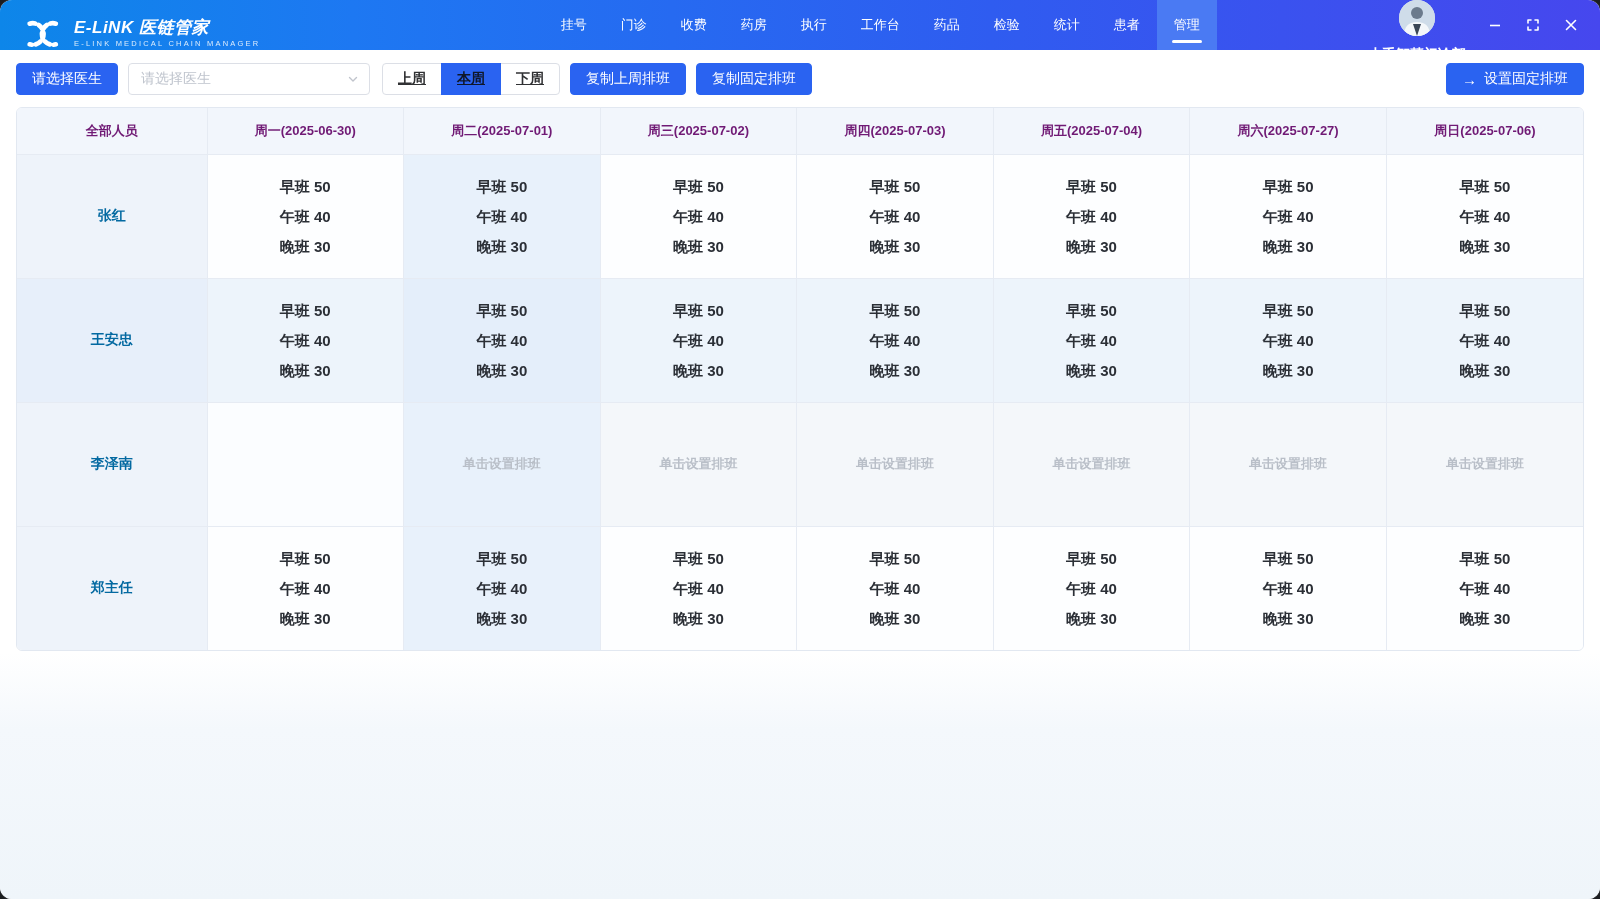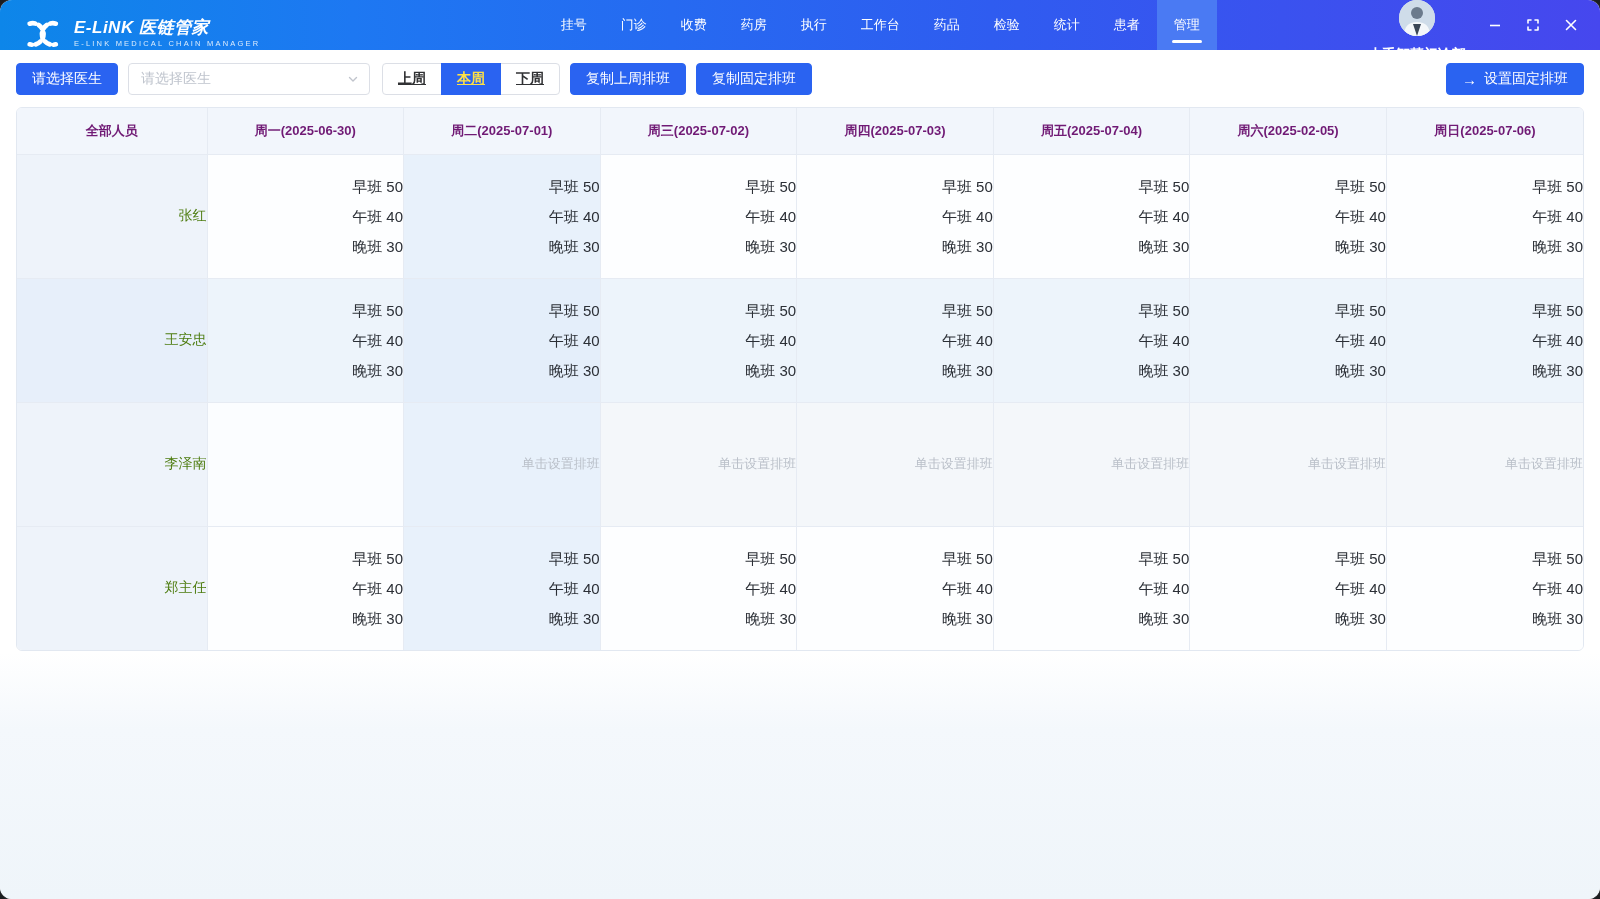--- a/index.html
+++ b/index.html
@@ -80,45 +80,45 @@
   .select .ph { font-size:14px; color:#bfc4cd; }
 
   .week-group { display:inline-flex; margin-left:2px; }
   .week-btn {
     height:32px; padding:0 15px; font-size:14px; font-weight:600; color:#303133;
     background:#fff; border:1px solid #dcdfe6; cursor:pointer;text-decoration:underline;
   }
   .week-btn + .week-btn { margin-left:-1px; }
   .week-btn:first-child { border-radius:4px 0 0 4px; }
   .week-btn:last-child { border-radius:0 4px 4px 0; }
-  .week-btn.active { background:#2a63f1; border-color:#2a63f1; color:#fde047; position:relative; }
+  .week-btn.active { background:#2a63f1; border-color:#2a63f1; color:#0f172a; position:relative; }
 
   .toolbar-spacer { flex:1 1 auto; }
 
   
   .table-wrap {
     margin:0 16px; border:1px solid #e2e8f1; border-radius:6px; overflow:hidden;
     background:#fff; flex:0 0 auto;
   }
   table.schedule { width:100%; border-collapse:collapse; table-layout:fixed; }
   .schedule col.name-col { width:190px; }
   .schedule th {
     height:46px; background:#f2f6fc; font-size:13px; font-weight:700; color:#701a75;
     border:1px solid #e6ebf3; border-top:none;
   }
   .schedule th:first-child { border-left:none; }
   .schedule th:last-child { border-right:none; }
   .schedule td {
-    height:124px; border:1px solid #e6ebf3; text-align:right; vertical-align:middle;
+    height:124px; border:1px solid #e6ebf3; text-align:center; vertical-align:middle;font-weight:bold;
   }
   .schedule td:first-child { border-left:none; }
   .schedule td:last-child { border-right:none; }
   .schedule tr:last-child td { border-bottom:none; }
 
-  td.name-cell { background:#eef3fa; font-size:14px; color:#4d7c0f; }
+  td.name-cell { background:#eef3fa; font-size:14px; color:#0369a1; }
   td.cell { background:#fdfeff; }
   td.cell.today { background:#e8f1fb; }
   tr.hl td.cell { background:#edf4fb; }
   tr.hl td.cell.today { background:#e4eefa; }
   tr.hl td.name-cell { background:#e7effa; }
   td.cell.placeholder-cell { background:#f4f7fa; }
   td.cell.placeholder-cell.today { background:#e8f1fb; }
   td.cell.empty-cell { background:#fbfdff; }
 
   .shift-line { font-size:15px; color:#2b2f36; margin:7px 0; line-height:23px; cursor:pointer; }
@@ -237,21 +237,21 @@
             <col>
           </colgroup>
         <thead>
             <tr>
               <th>全部人员</th>
               <th>周一(2025-06-30)</th>
               <th>周二(2025-07-01)</th>
               <th>周三(2025-07-02)</th>
               <th>周四(2025-07-03)</th>
               <th>周五(2025-07-04)</th>
-              <th>周六(2025-02-05)</th>
+              <th>周六(2025-07-27)</th>
               <th>周日(2025-07-06)</th>
             </tr>
           </thead>
         <tbody>
             <tr>
               <td class="name-cell">张红</td>
               <td class="cell">
                 <div class="shift-line">早班 50</div>
                 <div class="shift-line">午班 40</div>
                 <div class="shift-line">晚班 30</div>

